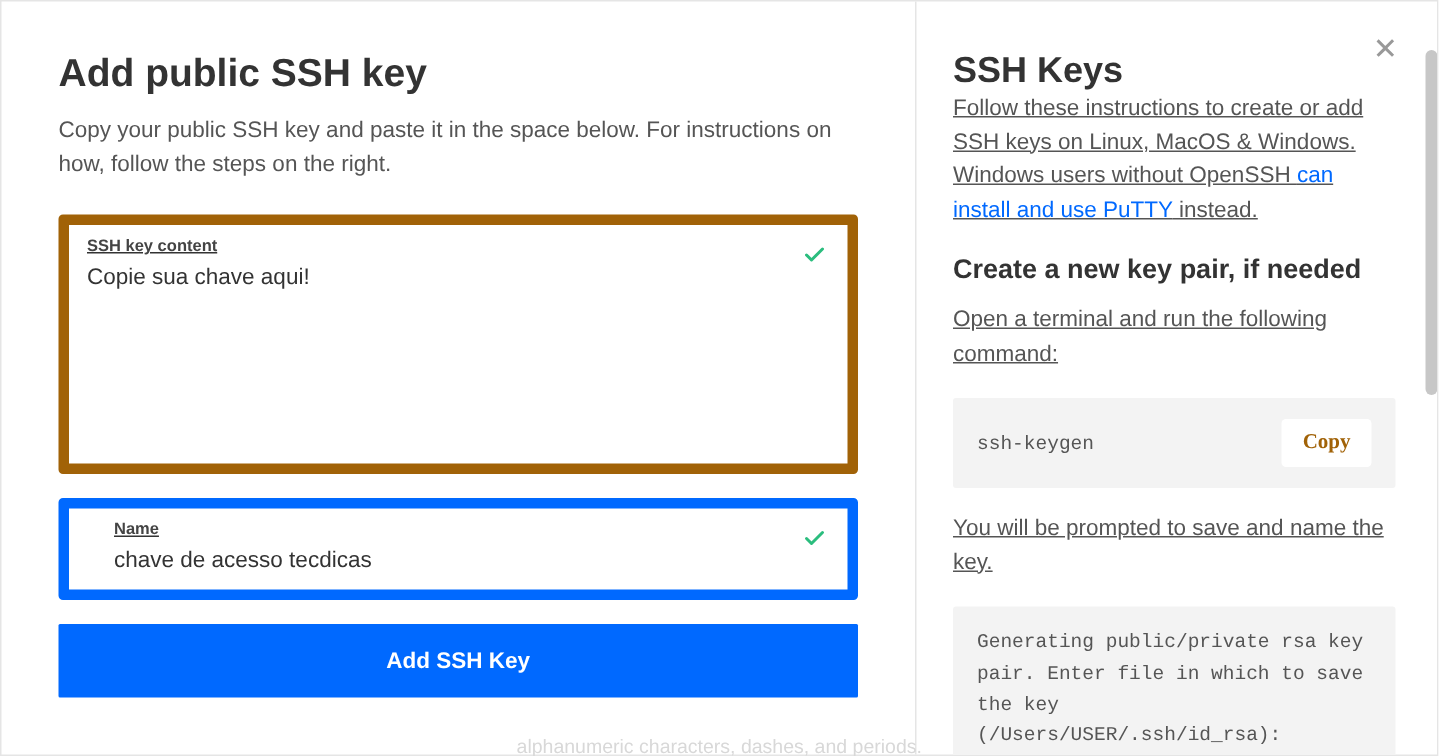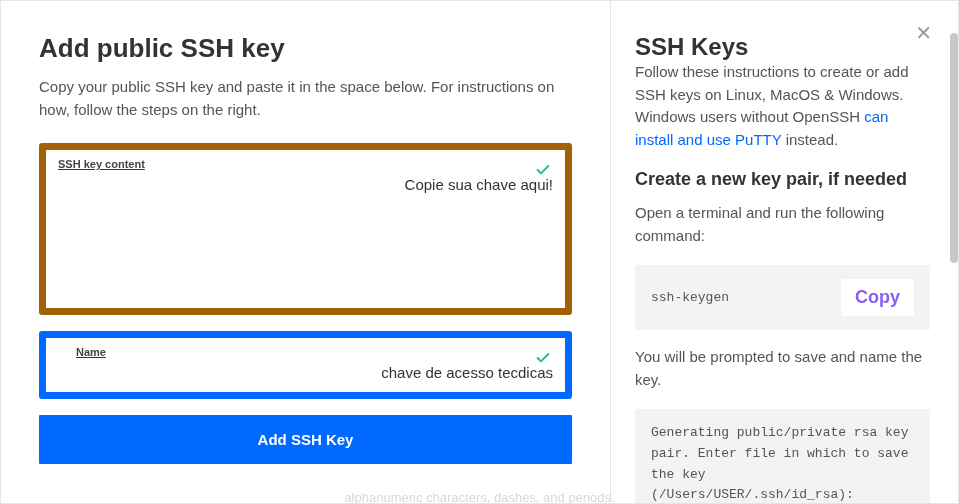--- a/index.html
+++ b/index.html
@@ -74,21 +74,20 @@
     }
     .field-content {
       font-size: 15px;
       color: #333;
       border: none;
       outline: none;
       width: 100%;
       resize: none;
       font-family: inherit;
       line-height: 1.4;
-      text-align: right;
     }
     textarea.field-content {
       height: 120px;
     }
     input.field-content {
       height: 20px;
     }
     .check-icon {
       position: absolute;
       top: 12px;
@@ -110,20 +109,21 @@
     h2.side-title {
       font-size: 24px;
       font-weight: 600;
       color: #333;
     }
     .side-text {
       font-size: 15px;
       color: #555;
       line-height: 1.5;
       margin-bottom: 18px;
+      text-decoration: underline;
     }
     .side-text a {
       color: #0069ff;
       text-decoration: none;
     }
     h3.sub-title {
       font-size: 18px;
       font-weight: 600;
       color: #333;
       margin-bottom: 12px;
@@ -141,23 +141,23 @@
       border-radius: 2px;
     }
     .codeblock.block {
       display: block;
       line-height: 1.6;
       white-space: normal;
     }
     .copy-btn {
       background: #fff;
       border: none;
-      color: #8b5cf6;
-      font-family: Liberation Sans, sans-serif;
-      font-size: 18px;
+      color: #a16207;
+      font-family: Liberation Serif, serif;
+      font-size: 14px;
       font-weight: 600;
       padding: 8px 14px;
       border-radius: 3px;
       cursor: pointer;
     }
     .scrollbar-track {
       position: absolute;
       top: 32px;
       right: 0;
       width: 8px;

